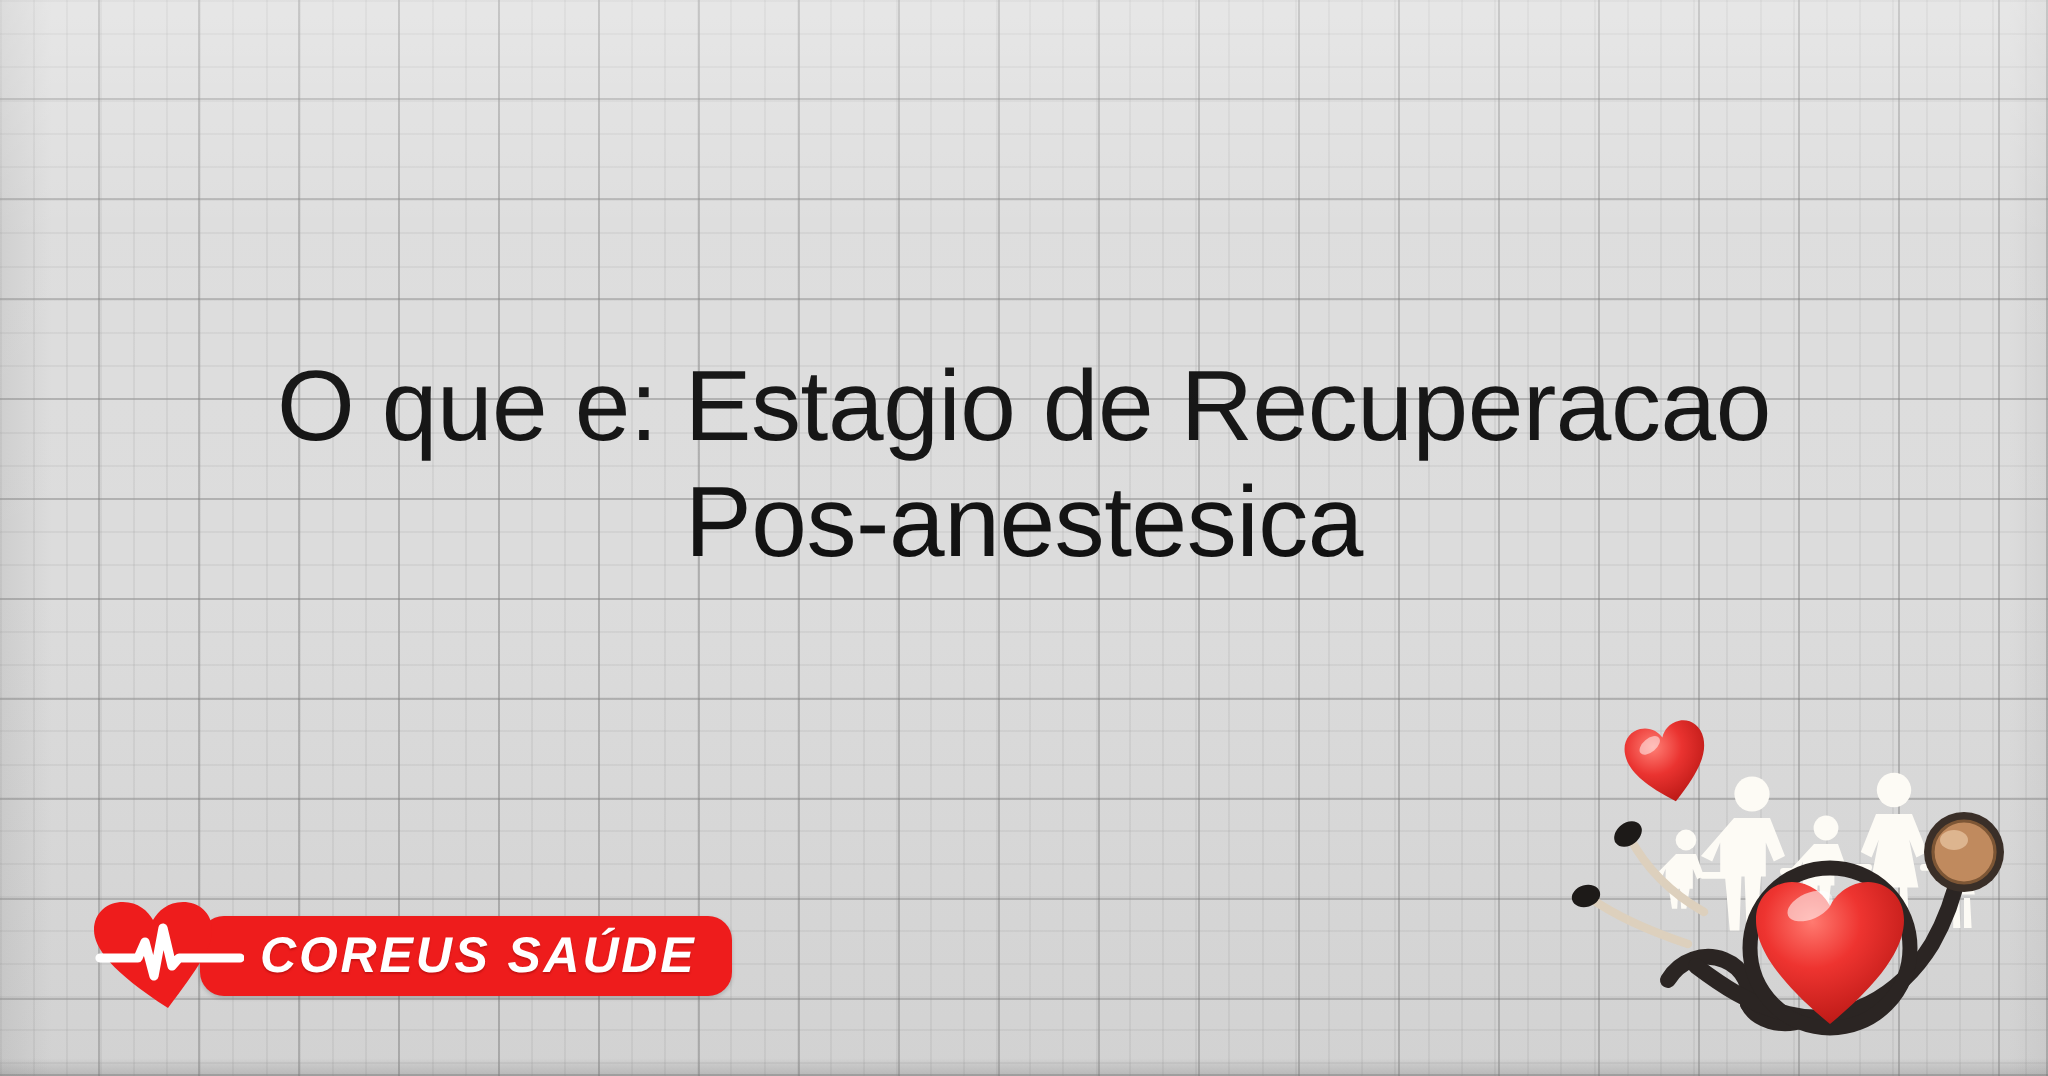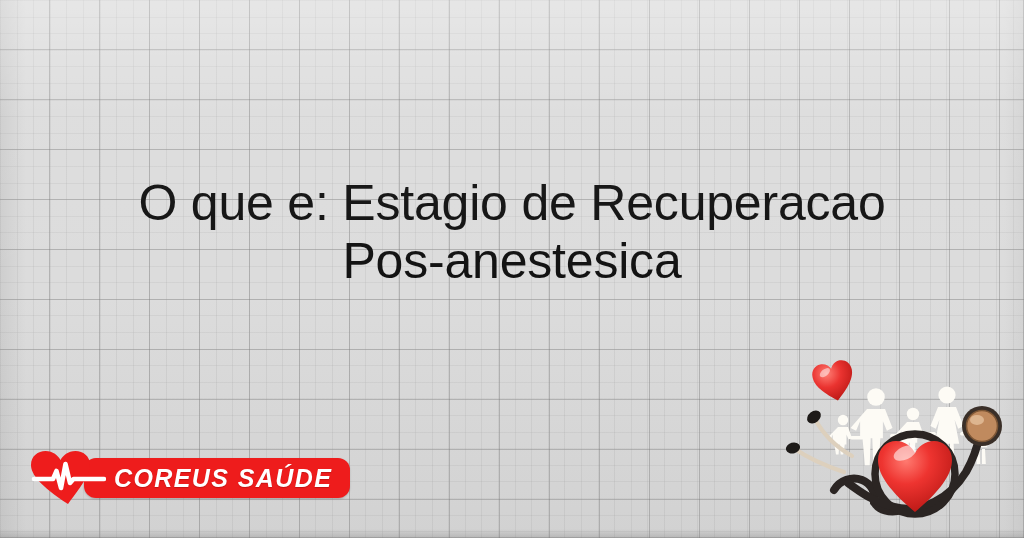--- a/index.html
+++ b/index.html
@@ -73,21 +73,21 @@
     font-weight: 400;
     letter-spacing: -0.2px;
     white-space: pre-line;
     padding: 0 40px;
     box-sizing: border-box;
   }
 
   
   #brand-logo {
     position: absolute;
-    left: 30px;
+    left: 46px;
     top: 450px;
     height: 56px;
     display: flex;
     align-items: center;
   }
   #brand-heart-icon {
     position: relative;
     width: 76px;
     height: 56px;
     flex: none;

